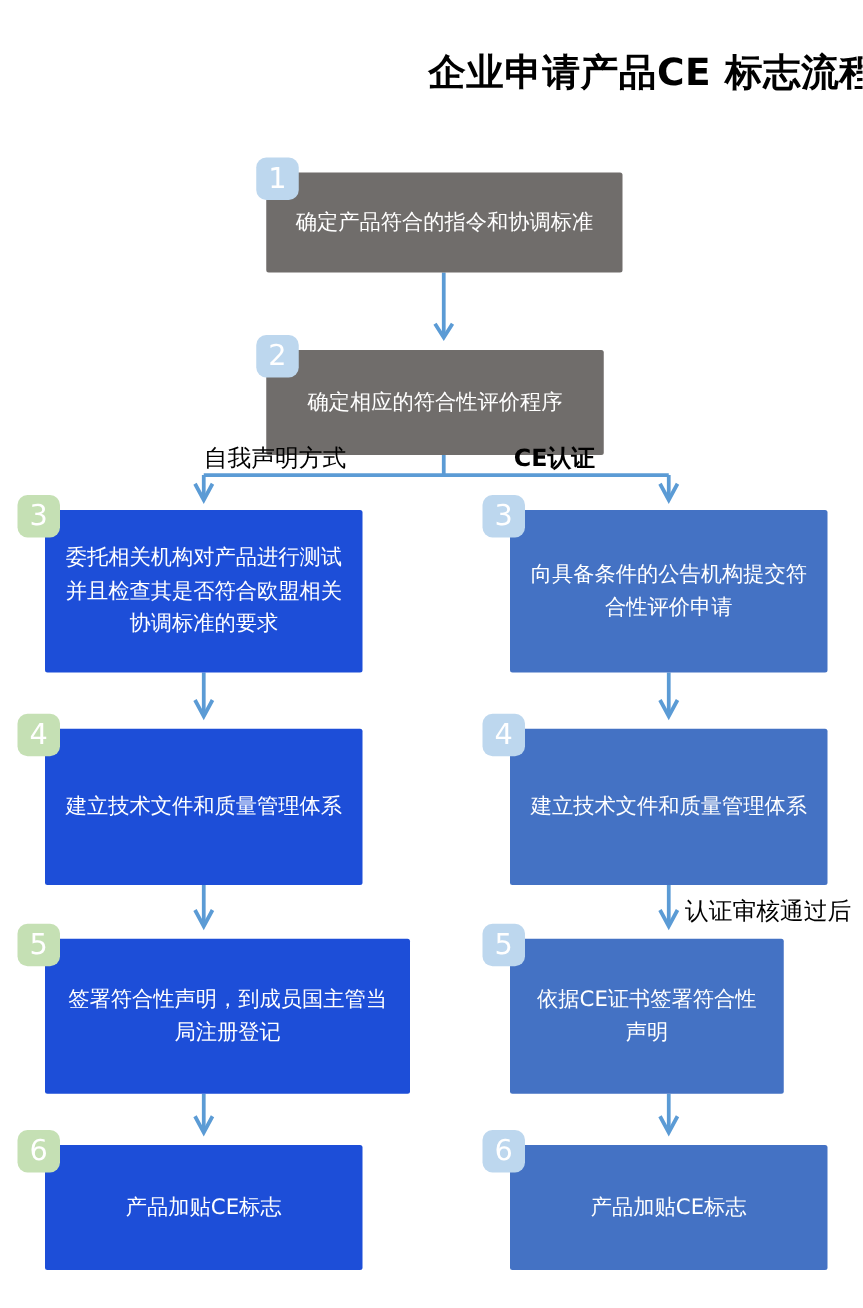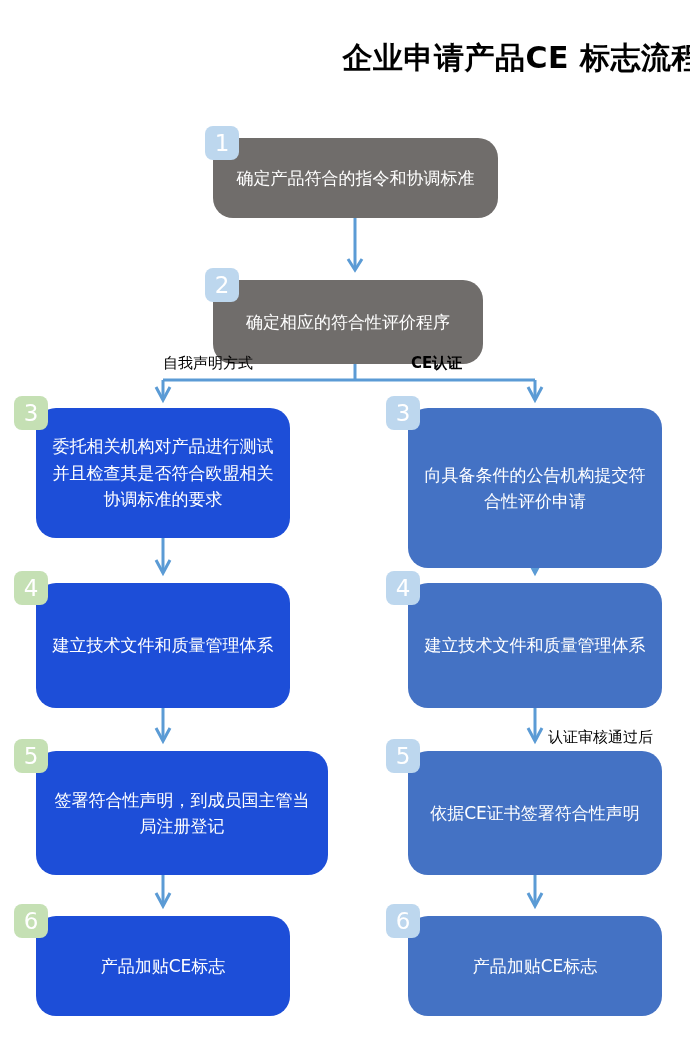--- a/index.html
+++ b/index.html
@@ -33,21 +33,21 @@
     font-weight: 700;
     letter-spacing: 0.5px;
     color: #000000;
     white-space: nowrap;
   }
 
   
   .node {
     position: absolute;
     box-sizing: border-box;
-    border-radius: 20px;
+    border-radius: 2px;
     display: flex;
     align-items: center;
     justify-content: center;
     text-align: center;
     color: #ffffff;
     font-size: 17px;
     line-height: 1.55;
     padding: 18px 16px;
     z-index: 3;
   }
@@ -72,21 +72,21 @@
     font-weight: 400;
     color: #ffffff;
     z-index: 5;
   }
   .badge.bluebadge  { background: #bdd7ee; }
   .badge.greenbadge { background: #c5e0b4; }
 
   
   .edge-label {
     position: absolute;
-    font-size: 15px;
+    font-size: 19px;
     color: #000000;
     white-space: nowrap;
     z-index: 4;
   }
 </style>
 </head>
 <body>
 
 <svg id="chart" viewBox="0 0 690 1046" xmlns="http://www.w3.org/2000/svg">
   <g stroke="#5b9bd5" stroke-width="3" fill="none">
@@ -163,37 +163,37 @@
   <span>5</span>
 </div>
 
 <div class="node green" style="left:36px; top:916px; width:254px; height:100px;">
   <span class="node-text">产品加贴CE标志</span>
 </div>
 <div class="badge greenbadge" style="left:14px; top:904px;">
   <span>6</span>
 </div>
 
-<div class="node blue" style="left:408px; top:408px; width:254px; height:160px;">
+<div class="node blue" style="left:408px; top:408px; width:254px; height:130px;">
   <span class="node-text">向具备条件的公告机构提交符合性评价申请</span>
 </div>
 <div class="badge bluebadge" style="left:386px; top:396px;">
   <span>3</span>
 </div>
 
 <div class="node blue" style="left:408px; top:583px; width:254px; height:125px;">
   <span class="node-text">建立技术文件和质量管理体系</span>
 </div>
 <div class="badge bluebadge" style="left:386px; top:571px;">
   <span>4</span>
 </div>
 
-<div class="edge-label" style="left:548px; top:716px;margin-top:12px;">认证审核通过后</div>
-
-<div class="node blue" style="left:408px; top:751px; width:254px; height:124px;">
+<div class="edge-label" style="left:548px; top:716px;">认证审核通过后</div>
+
+<div class="node blue" style="left:408px; top:751px; width:219px; height:124px;">
   <span class="node-text">依据CE证书签署符合性声明</span>
 </div>
 <div class="badge bluebadge" style="left:386px; top:739px;">
   <span>5</span>
 </div>
 
 <div class="node blue" style="left:408px; top:916px; width:254px; height:100px;">
   <span class="node-text">产品加贴CE标志</span>
 </div>
 <div class="badge bluebadge" style="left:386px; top:904px;">

